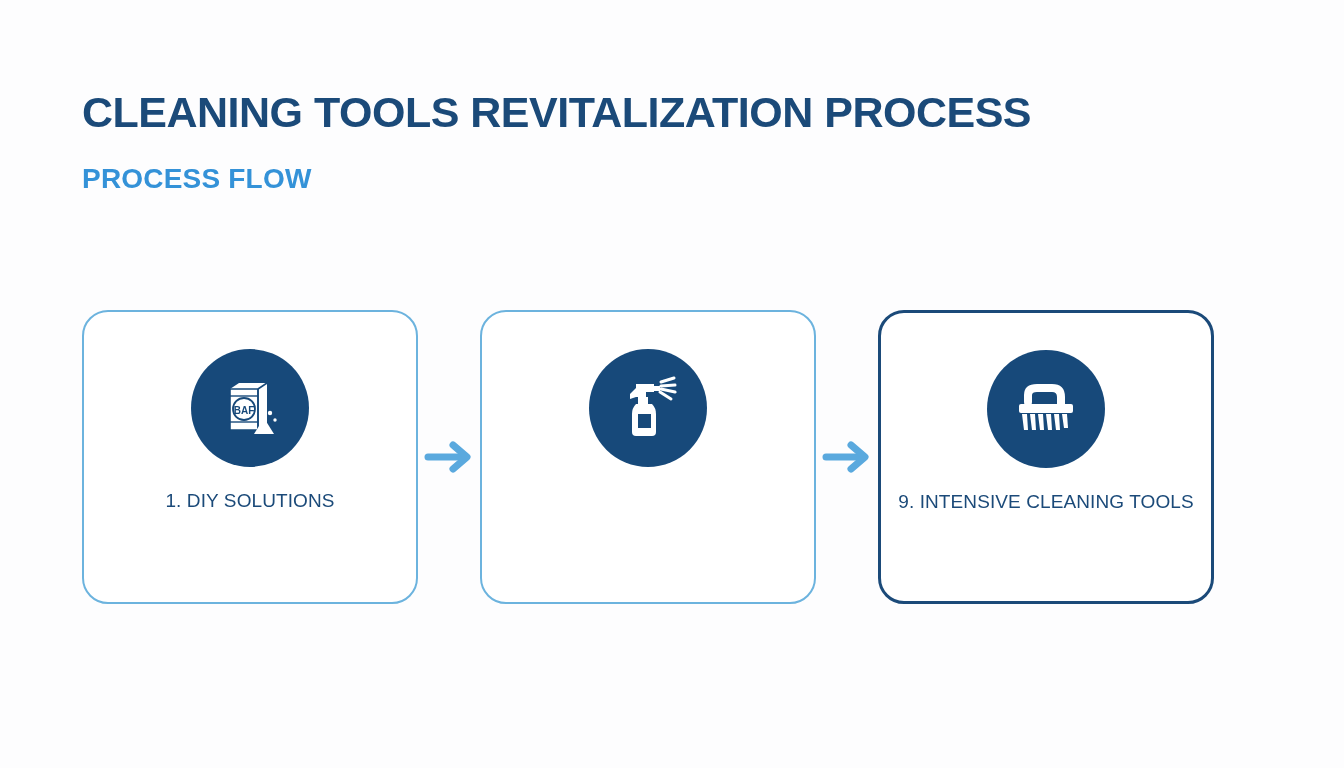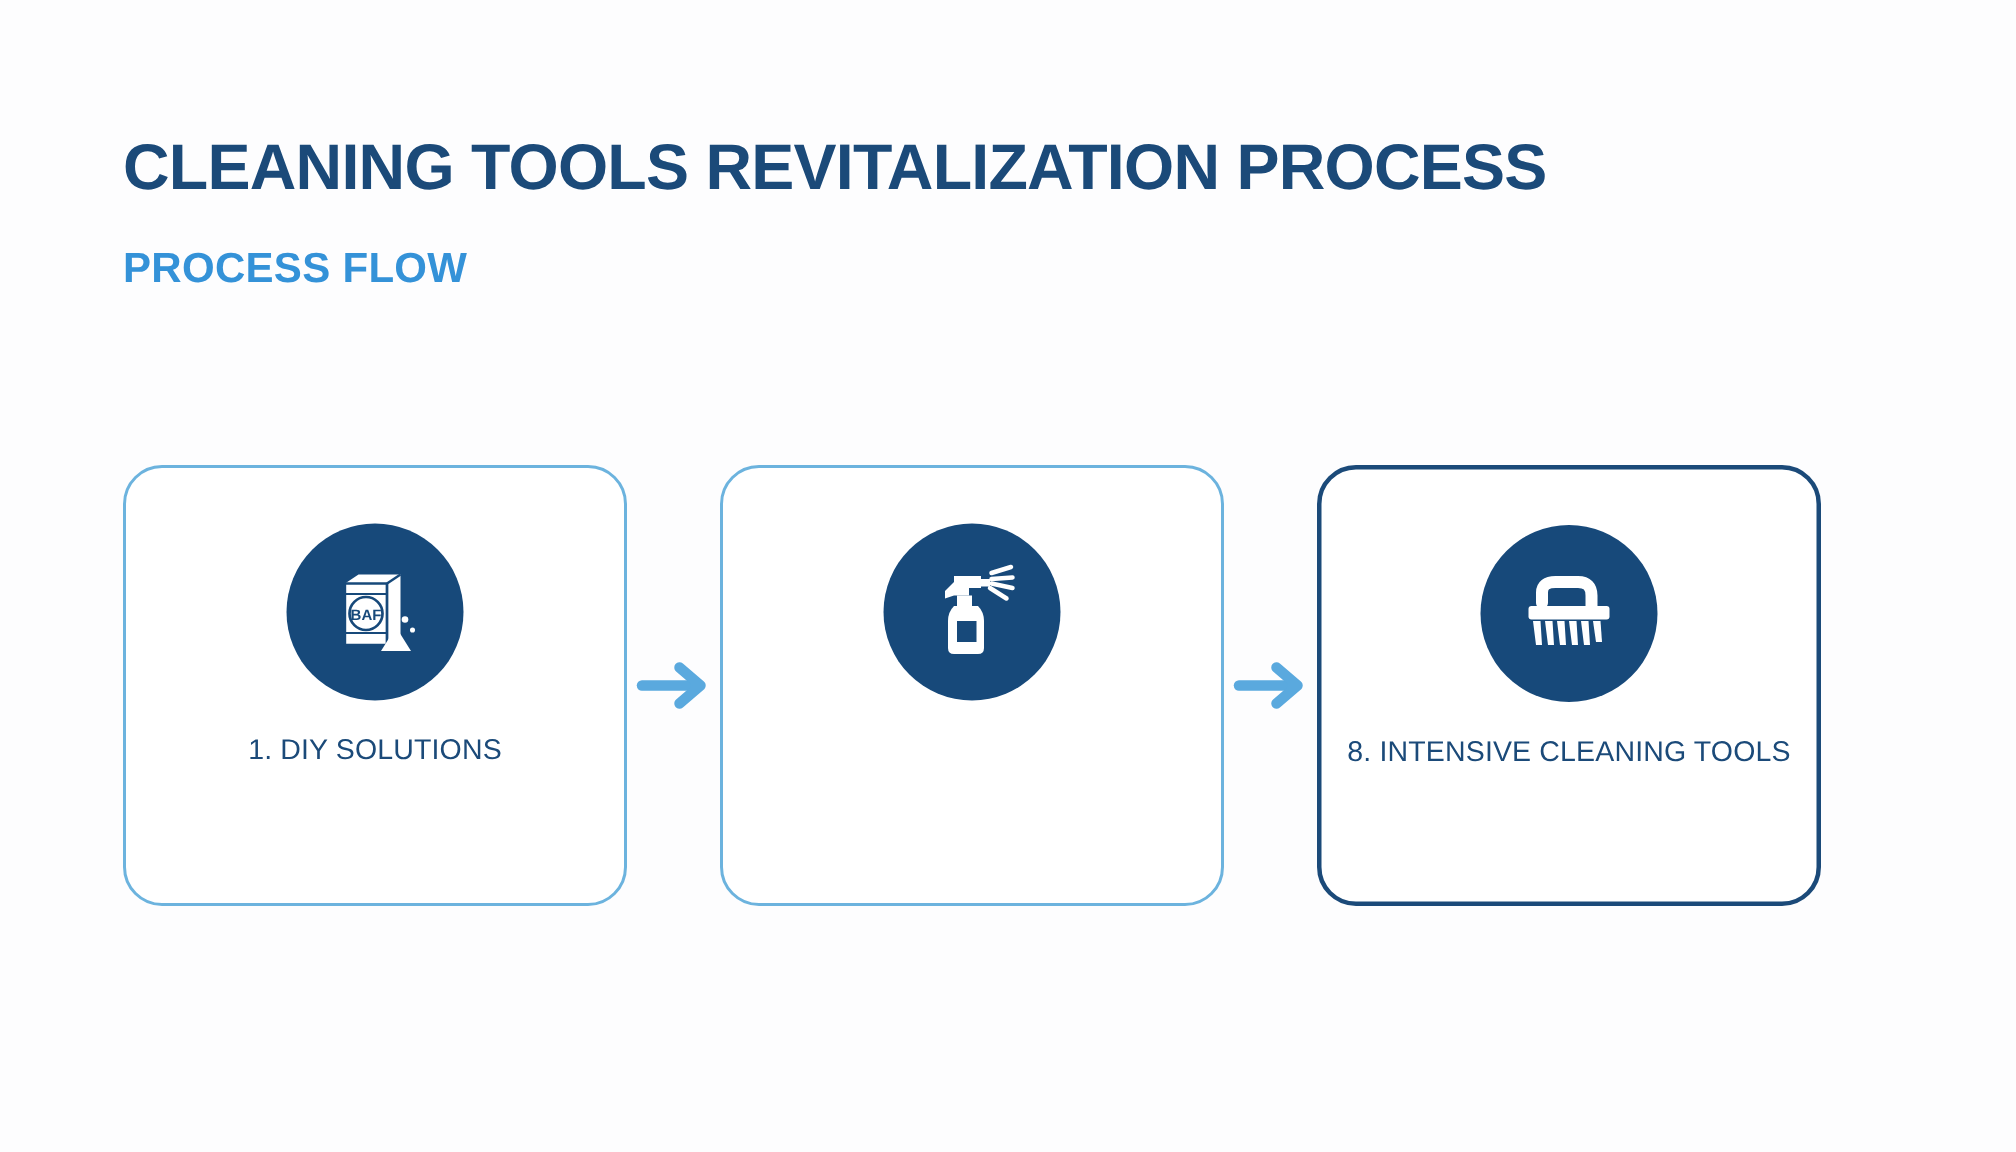--- a/index.html
+++ b/index.html
@@ -190,16 +190,16 @@
         <rect x="11" y="33" width="54" height="9" rx="2" fill="#ffffff"></rect>
 
         <polygon points="14,43 19,43 20,59 16,59" fill="#ffffff"></polygon>
         <polygon points="22,43 27,43 28,59 24,59" fill="#ffffff"></polygon>
         <polygon points="30,43 35,43 36,59 32,59" fill="#ffffff"></polygon>
         <polygon points="38,43 43,43 44,59 40,59" fill="#ffffff"></polygon>
         <polygon points="46,43 51,43 52,59 48,59" fill="#ffffff"></polygon>
         <polygon points="54,43 59,43 60,57 56,57" fill="#ffffff"></polygon>
       </svg>
     </div>
-    <div class="card-title">8. INTENSIVE CLEANING TOOLS</div>
+    <div class="card-title">9. INTENSIVE CLEANING TOOLS</div>
   </div>
 
 </div>
 
 </body></html>

